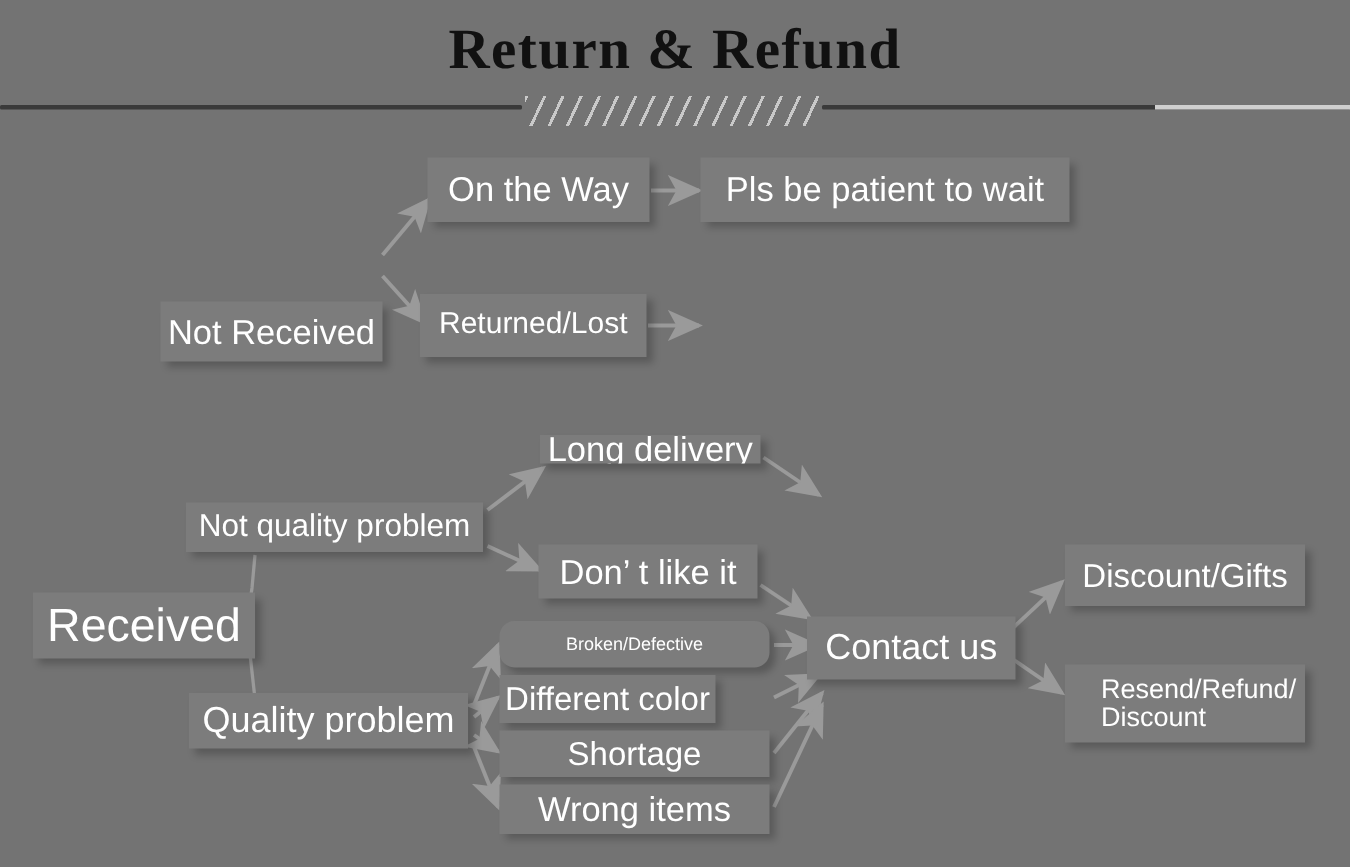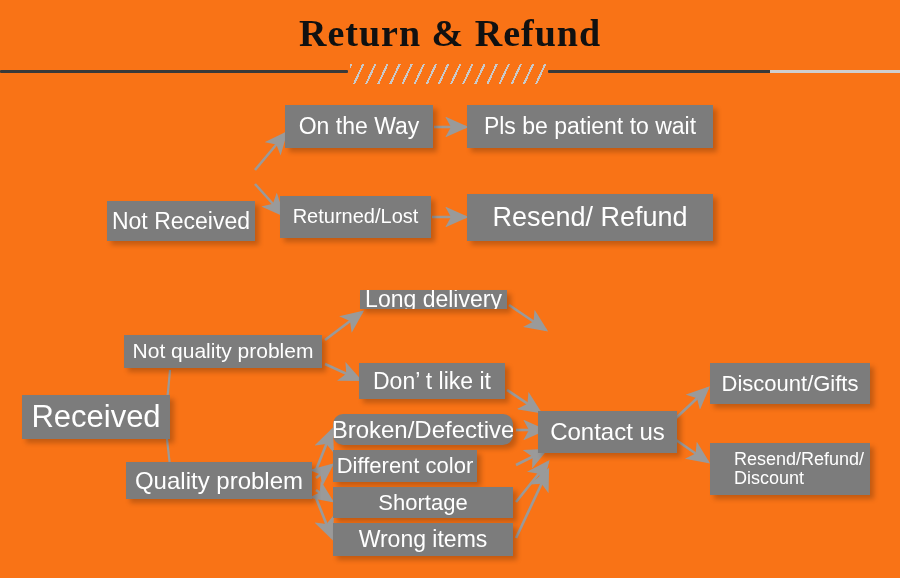--- a/index.html
+++ b/index.html
@@ -4,21 +4,21 @@
 <style>
   html, body {
     margin: 0;
     padding: 0;
     background: #ffffff;
   }
   #page {
     position: relative;
     width: 900px;
     height: 578px;
-    background: #f97316;
+    background: #737373;
     overflow: hidden;
     font-family: "Liberation Sans", sans-serif;
   }
 
   
   #title {
     position: absolute;
     left: 0;
     top: 10px;
     width: 900px;
@@ -161,33 +161,32 @@
   </svg>
 
   <div class="box" style="left:107px; top:157px; width:148px; height:40px; font-size:23px;margin-top:44px;">Not Received</div>
 
   <div class="box" style="left:285px; top:105px; width:148px; height:43px; font-size:23px;">On the Way</div>
 
   <div class="box" style="left:467px; top:105px; width:246px; height:43px; font-size:23px;">Pls be patient to wait</div>
 
   <div class="box" style="left:280px; top:196px; width:151px; height:42px; font-size:20px;">Returned/Lost</div>
 
-  <div class="box" style="left:467px; top:194px; width:246px; height:47px; font-size:27px;">Resend/ Refund</div>
 
   <div class="box" style="left:22px; top:395px; width:148px; height:44px; font-size:31px;">Received</div>
 
   <div class="box" style="left:124px; top:335px; width:198px; height:33px; font-size:21px;">Not quality problem</div>
 
   <div class="box" style="left:126px; top:462px; width:186px; height:37px; font-size:24px;">Quality problem</div>
 
   <div class="box" style="left:360px; top:290px; width:147px; height:19px; font-size:23px;">Long delivery</div>
 
   <div class="box" style="left:359px; top:363px; width:146px; height:36px; font-size:23px;">Don’ t like it</div>
 
-  <div class="box" style="left:333px; top:414px; width:180px; height:31px; font-size:24px;border-radius:10px;">Broken/Defective</div>
+  <div class="box" style="left:333px; top:414px; width:180px; height:31px; font-size:12px;border-radius:10px;">Broken/Defective</div>
 
   <div class="box" style="left:333px; top:450px; width:144px; height:32px; font-size:22px;">Different color</div>
 
   <div class="box" style="left:333px; top:487px; width:180px; height:31px; font-size:22px;">Shortage</div>
 
   <div class="box" style="left:333px; top:523px; width:180px; height:33px; font-size:23px;">Wrong items</div>
 
   <div class="box" style="left:538px; top:411px; width:139px; height:42px; font-size:24px;">Contact us</div>
 
   <div class="box" style="left:710px; top:363px; width:160px; height:41px; font-size:22px;">Discount/Gifts</div>

